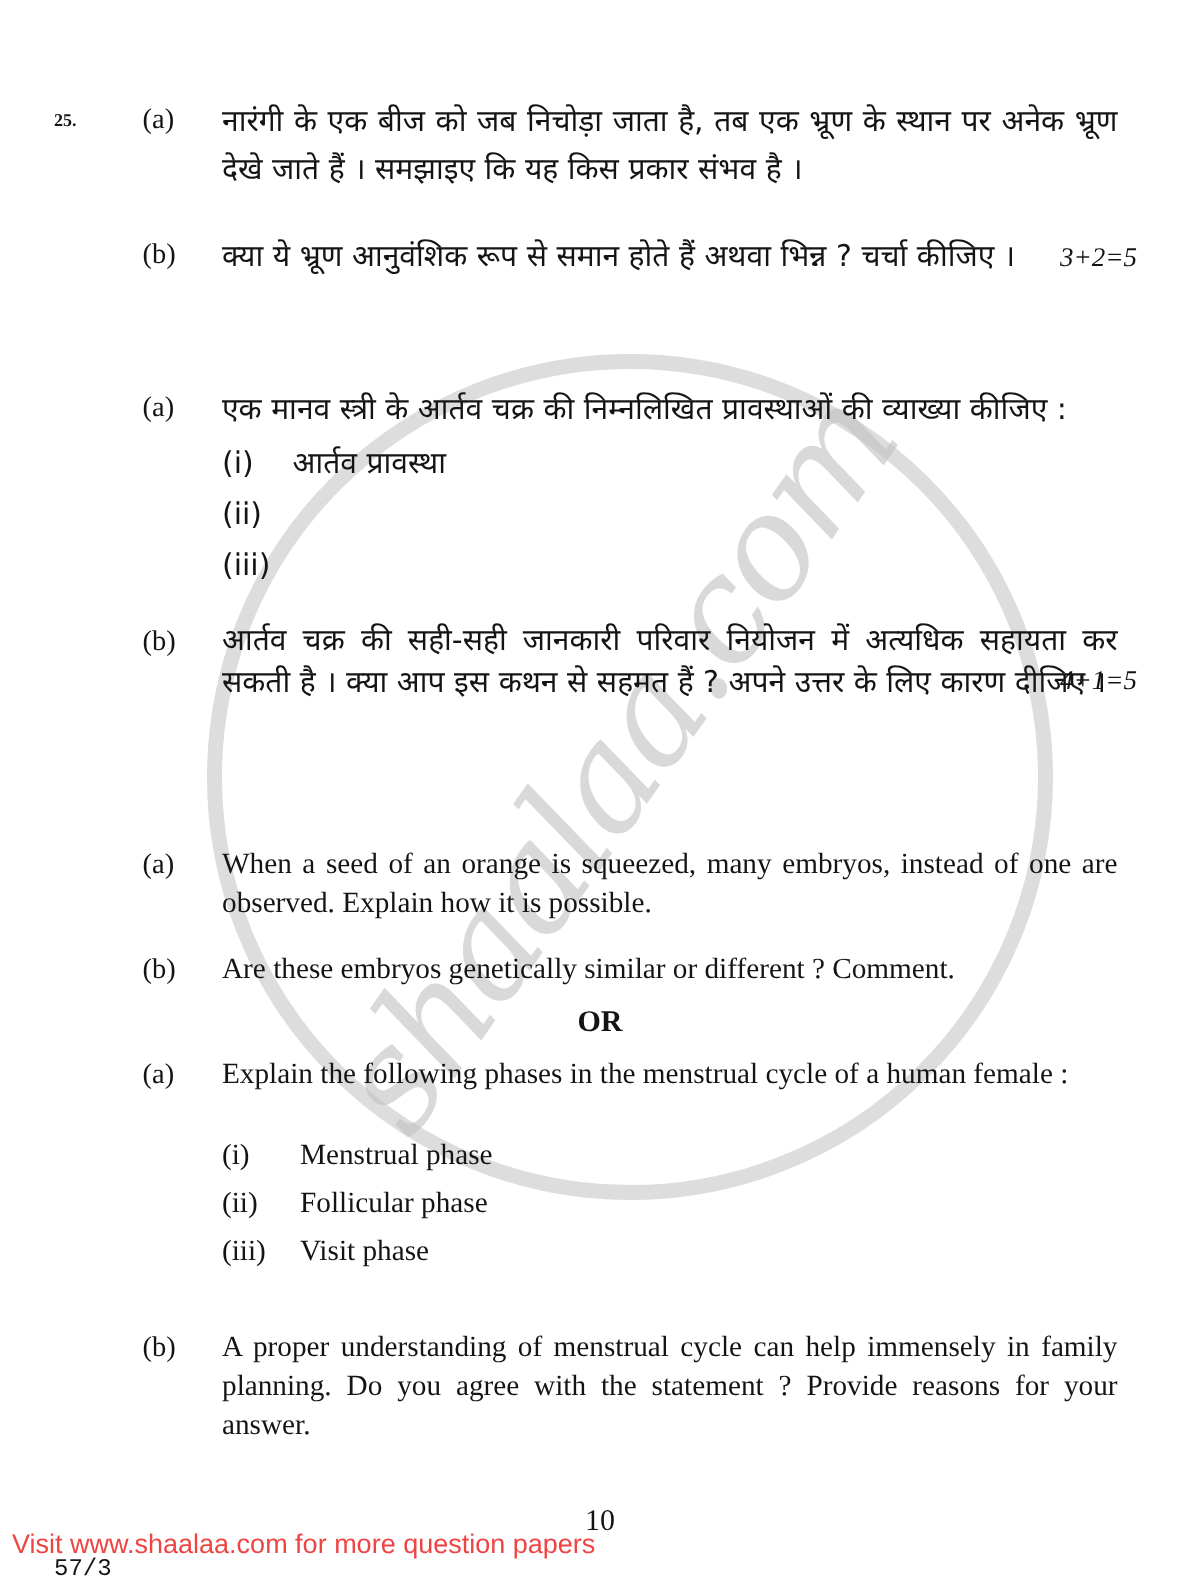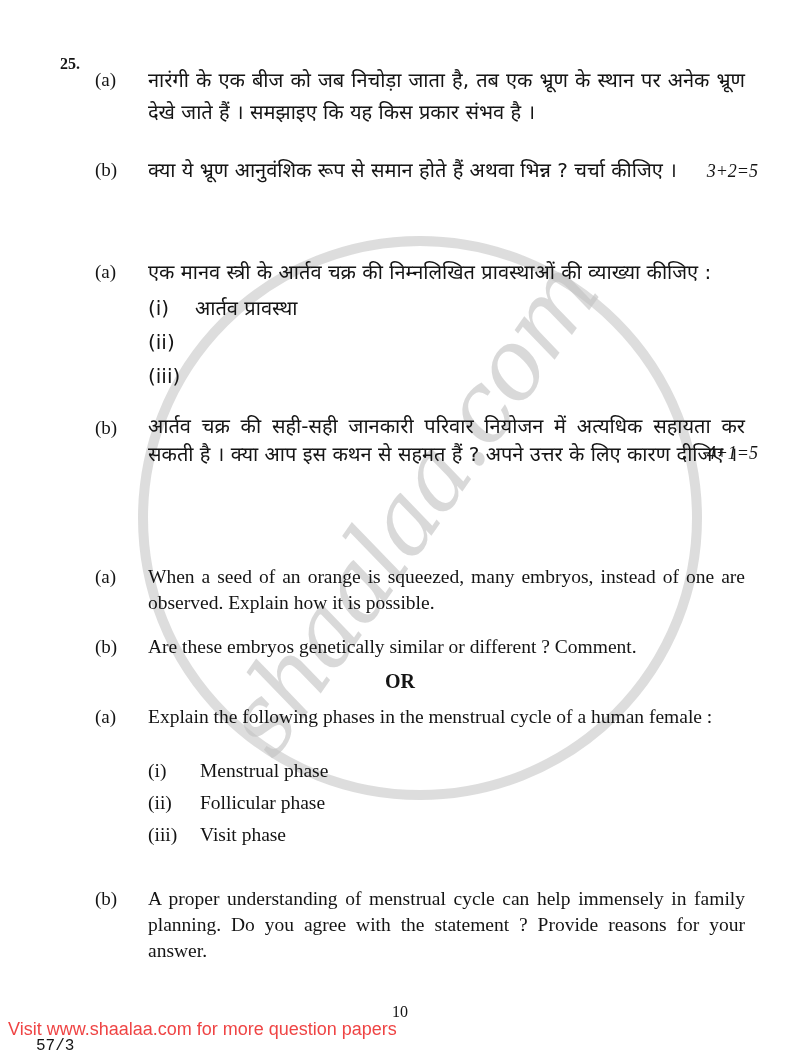--- a/index.html
+++ b/index.html
@@ -28,23 +28,23 @@
     font-size:96px;
     letter-spacing:-3px;
     color:#c3c3c3;
     opacity:.62;
     white-space:nowrap;
     transform:rotate(-55deg);
   }
   
   .content{position:absolute;inset:0;z-index:1;color:#141414;}
   .qnum{
-    position:absolute;left:36px;top:48px;
+    position:absolute;left:36px;top:64px;
     font-family:"Liberation Serif",serif;font-weight:bold;
-    font-size:16px;line-height:32px;margin-left:24px;
+    font-size:12px;line-height:32px;
   }
   .row{position:absolute;left:95px;width:663px;}
   .qlabel{
     position:absolute;left:0;top:0;
     font-family:"Liberation Serif",serif;font-size:19px;
   }
   .row.hi .qlabel{line-height:32px;}
   .row.en .qlabel{line-height:26px;}
   .qtext{
     margin-left:53px;width:597px;
@@ -84,21 +84,21 @@
   }
   .qlist.en-l .inum{flex:none;width:52px;}
   
   .footer-code{
     position:absolute;left:36px;top:1005px;
     font-family:Liberation Mono, monospace;font-size:16px;margin-top:32px;
   }
   .footer-page{
     position:absolute;left:0;top:1003px;width:800px;
     text-align:center;
-    font-family:"Liberation Serif",serif;font-size:16px;
+    font-family:"Liberation Serif",serif;font-size:20px;
   }
   .footer-promo{
     position:absolute;left:8px;top:1019px;
     font-family:"Liberation Sans",sans-serif;font-size:18px;
     color:#ef4444;white-space:nowrap;
   }
 </style>
 </head>
 <body>
 

